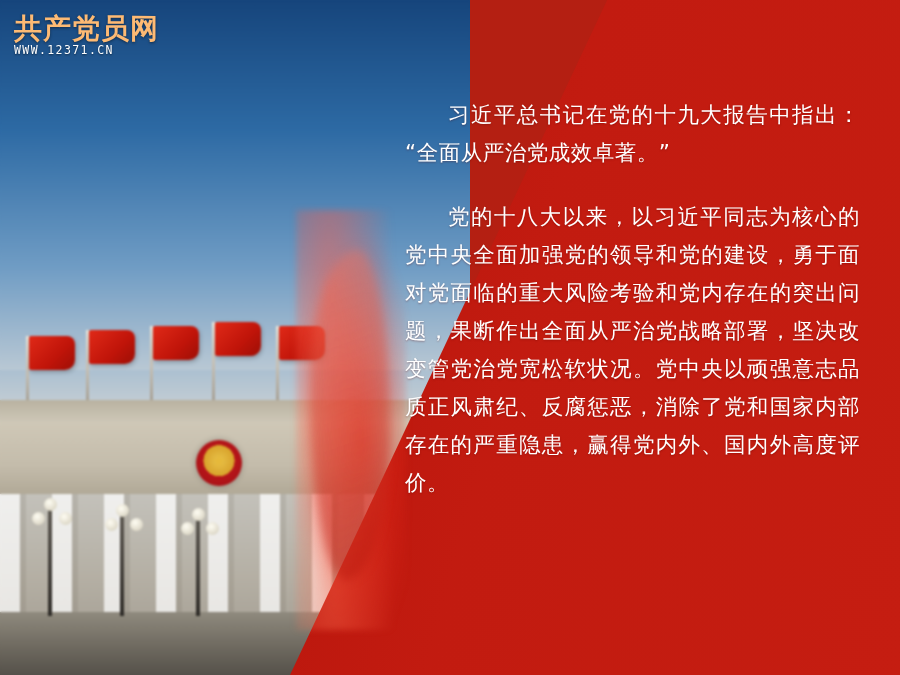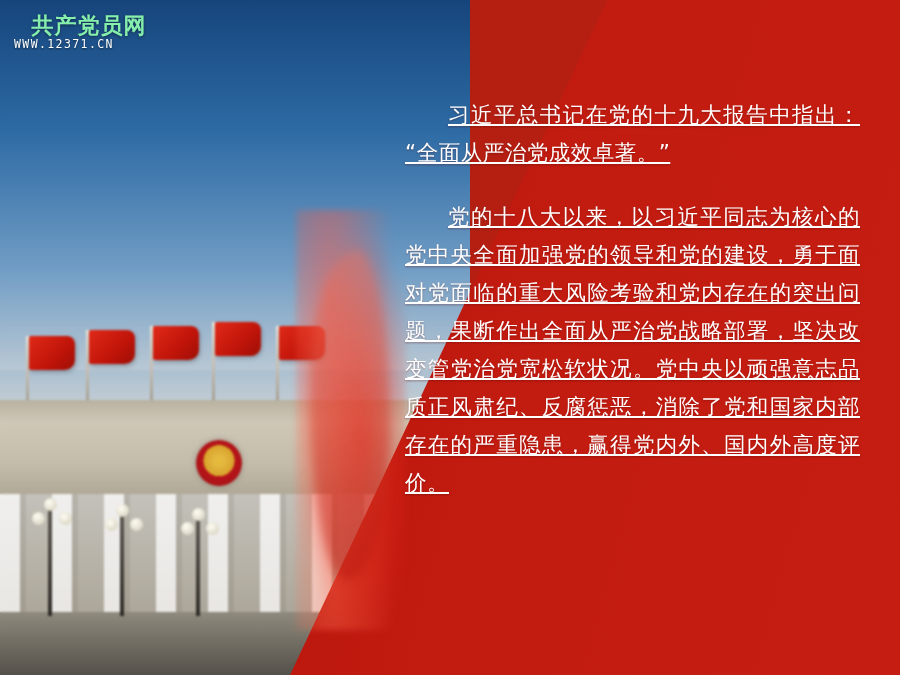--- a/index.html
+++ b/index.html
@@ -185,21 +185,20 @@
     pointer-events: none;
   }
 
   
   .article {
     position: absolute;
     left: 405px;
     top: 96px;
     width: 455px;
     color: #ffffff;
-    text-decoration: underline;
   }
   .para {
     font-size: 21.5px;
     line-height: 38px;
     letter-spacing: 0.5px;
     text-indent: 2em;
     margin: 0 0 26px 0;
     text-align: justify;
     text-justify: inter-ideograph;
     font-family: "DejaVu Sans", "Liberation Sans", sans-serif;
@@ -211,28 +210,27 @@
   
   .logo {
     position: absolute;
     left: 14px;
     top: 14px;
     width: 150px;
     user-select: none;
   }
   .logo-mark {
     display: block;
-    font-size: 22px;
+    font-size: 28px;
     font-weight: bold;
     letter-spacing: 1px;
-    color: #86efac;
+    color: #fdba74;
     font-family: "DejaVu Sans", "Liberation Sans", sans-serif;
     text-shadow: 0 1px 3px rgba(0,0,0,0.45);
     line-height: 1.05;
-    text-align: center;
   }
   .logo-url {
     display: block;
     font-size: 11.5px;
     letter-spacing: 1.4px;
     color: #ffffff;
     font-family: "DejaVu Sans Mono", "Liberation Mono", monospace;
     text-shadow: 0 1px 2px rgba(0,0,0,0.5);
   }
 </style>

